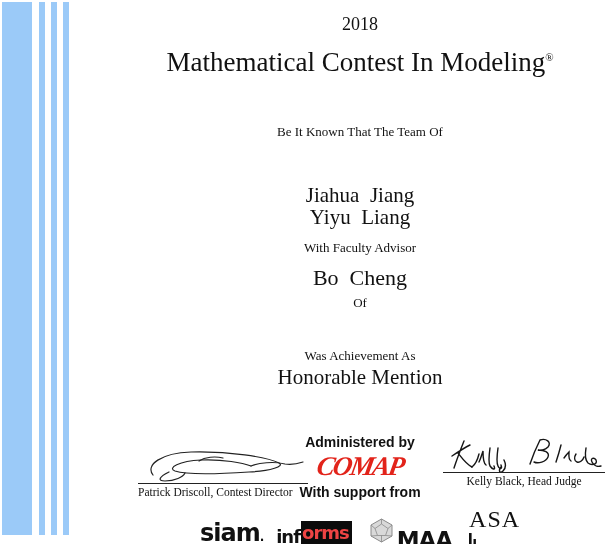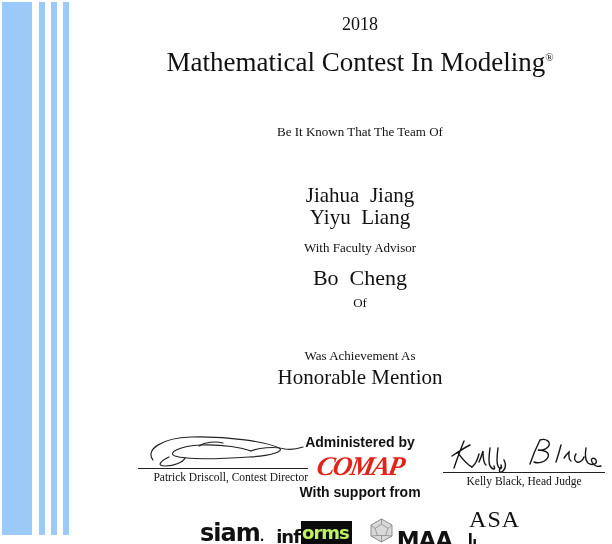--- a/index.html
+++ b/index.html
@@ -24,21 +24,21 @@
   .name{font-size:21px;}
   .n0{top:160px;} .n1{top:183px;} .n2{top:205px;}
   .adv-intro{top:240px;}
   .advisor{top:257px;font-size:22px;margin-top:8px;}
   .of{top:295px;}
   .institution{top:309px;font-size:23px;}
   .designated{top:348px;}
   .designation{top:365px;font-size:21px;}
 
   
-  .sig-left{position:absolute;left:138px;top:432px;width:170px;text-align:right;}
+  .sig-left{position:absolute;left:138px;top:447px;width:170px;text-align:left;}
   .sig-right{position:absolute;left:443px;top:436px;width:162px;text-align:center;}
   .sig-svg{display:block;margin:0 auto;}
   .sig-rule{border:0;border-top:1.5px solid #222;margin:0;}
   .sig-label{font-size:11.5px;margin-top:2px;}
 
   .center-block{position:absolute;left:295px;top:434px;width:130px;text-align:center;
     font-family:"Liberation Sans", sans-serif;}
   .tiny-bold{font-size:14px;font-weight:bold;color:#111;}
   .comap{
     font-family:"Liberation Serif", serif;font-style:italic;font-weight:bold;
@@ -47,21 +47,21 @@
   }
 
   
   .sponsors{position:absolute;left:108px;top:507px;width:504px;display:flex;
     justify-content:center;align-items:center;gap:13px;}
   .siam{font-family:"DejaVu Sans", sans-serif;font-weight:900;font-size:24px;
     letter-spacing:-1px;line-height:1;}
   .siam .dot{font-size:12px;}
   .informs{display:inline-flex;align-items:flex-end;font-family:"DejaVu Sans", sans-serif;
     font-weight:900;font-size:18px;letter-spacing:-1px;line-height:1;}
-  .informs .boxed{background:#0b0b0b;color:#bef264;padding:3px 3px 4px 1px;margin-left:1px;}
+  .informs .boxed{background:#0b0b0b;color:#ef4444;padding:3px 3px 4px 1px;margin-left:1px;}
   .maa{display:inline-flex;flex-direction:column;align-items:center;line-height:1;}
   .maa-row{display:inline-flex;align-items:center;gap:3px;}
   .maa-text{font-family:"DejaVu Sans", sans-serif;font-weight:900;font-size:23px;letter-spacing:-1px;margin-top:20px;}
   .maa-caption{font-family:"Liberation Sans", sans-serif;font-size:4px;letter-spacing:.2px;margin-top:1px;}
   .asa{display:inline-flex;align-items:flex-start;gap:2px;font-size:24px;letter-spacing:1px;line-height:1;flex-direction:column;}
 </style>
 </head>
 <body>
 
 <div class="page">

